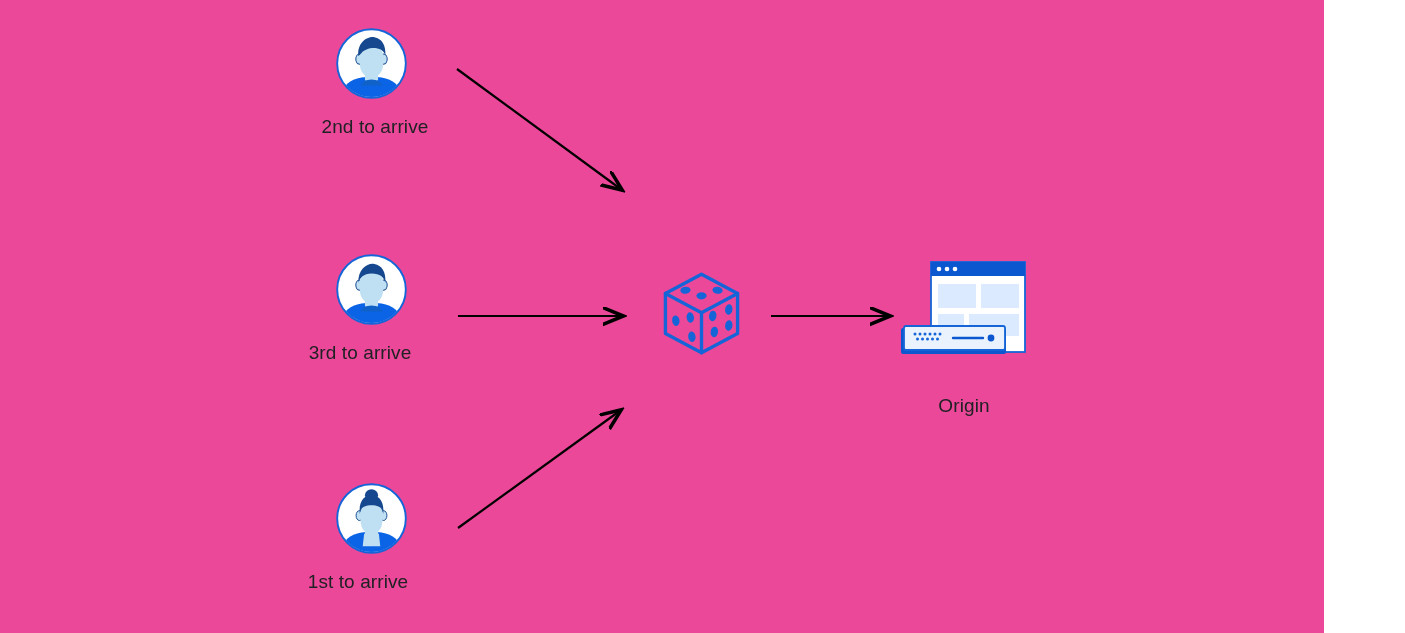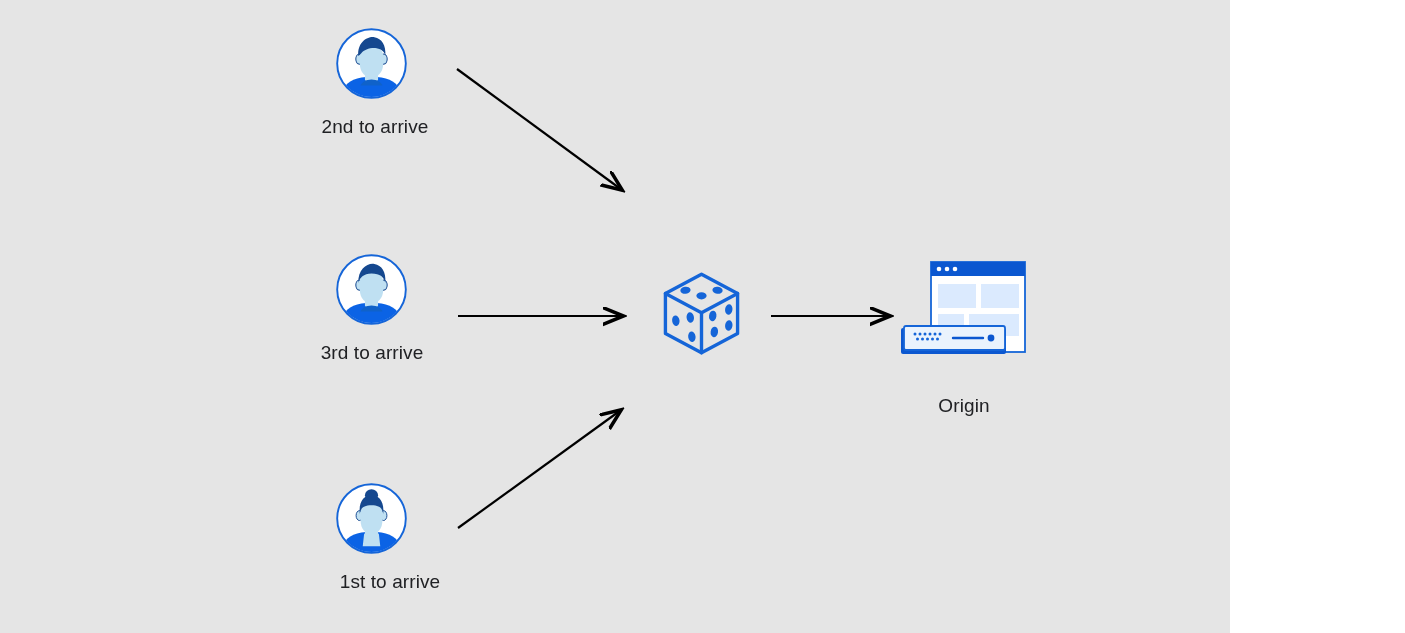--- a/index.html
+++ b/index.html
@@ -6,23 +6,23 @@
     margin: 0;
     padding: 0;
     background: #ffffff;
   }
   body {
     font-family: "Liberation Sans", sans-serif;
     -webkit-font-smoothing: antialiased;
   }
   #canvas {
     position: relative;
-    width: 1230px;
+    width: 1324px;
     height: 633px;
-    background: #e5e5e5;
+    background: #ec4899;
     overflow: hidden;
   }
   .node {
     position: absolute;
   }
   .label {
     position: absolute;
     font-size: 19px;
     color: #202124;
     white-space: nowrap;
@@ -92,41 +92,41 @@
         <path d="M41,60 L59,60 L59,72 C59,76 41,76 41,72 Z" fill="#bfe0f2"></path>
         <path d="M41,64 C45,70 55,70 59,64 L59,60 L41,60 Z" fill="#a7d2e8"></path>
         <ellipse cx="33.5" cy="44" rx="5" ry="7" fill="#bfe0f2" stroke="#15488f" stroke-width="1.4"></ellipse>
         <ellipse cx="66.5" cy="44" rx="5" ry="7" fill="#bfe0f2" stroke="#15488f" stroke-width="1.4"></ellipse>
         <path d="M34,40 C34,22 66,22 66,40 L66,50 C66,63 58,69 50,69 C42,69 34,63 34,50 Z" fill="#bfe0f2"></path>
         <path d="M32,41 C31,22 45,13 54,15 C64,17 70,25 69,41 C67,33 62,28 50,28 C39,28 34,34 32,41 Z" fill="#15488f"></path>
         <path d="M50,72 C58,72 63,76 65,80 L35,80 C37,76 42,72 50,72 Z" fill="#1062c9"></path>
       </g>
     </svg>
   </div>
-  <div class="label" style="left:372px; top:343px; transform:translateX(-50%);">3rd to arrive</div>
+  <div class="label" style="left:360px; top:343px; transform:translateX(-50%);">3rd to arrive</div>
 
   <div class="node" style="left:335px; top:482px; width:73px; height:73px;">
     <svg width="73" height="73" viewBox="0 0 100 100">
       <circle cx="50" cy="50" r="47" fill="#ffffff" stroke="#1565d8" stroke-width="2.6"></circle>
       <clipPath id="clip1st">
           <circle cx="50" cy="50" r="46"></circle>
         </clipPath>
       <g clip-path="url(#clip1st)">
         <path d="M50,96 C22,96 12,84 12,84 C17,74 30,68 50,68 C70,68 83,74 88,84 C88,84 78,96 50,96 Z" fill="#0b63e5"></path>
         <path d="M41,58 L59,58 L59,74 C59,80 41,80 41,74 Z" fill="#bfe0f2"></path>
         <path d="M40,70 C44,80 56,80 60,70 L62,88 L38,88 Z" fill="#bfe0f2"></path>
         <ellipse cx="33.5" cy="46" rx="4.6" ry="6.8" fill="#bfe0f2" stroke="#15488f" stroke-width="1.3"></ellipse>
         <ellipse cx="66.5" cy="46" rx="4.6" ry="6.8" fill="#bfe0f2" stroke="#15488f" stroke-width="1.3"></ellipse>
         <path d="M35,42 C35,25 65,25 65,42 L65,52 C65,65 58,71 50,71 C42,71 35,65 35,52 Z" fill="#bfe0f2"></path>
         <path d="M34,44 C32,26 40,18 50,18 C60,18 68,26 66,44 C65,36 61,32 50,32 C39,32 35,36 34,44 Z" fill="#15488f"></path>
         <ellipse cx="50" cy="18" rx="9" ry="8" fill="#15488f"></ellipse>
       </g>
     </svg>
   </div>
-  <div class="label" style="left:390px; top:572px; transform:translateX(-50%);">1st to arrive</div>
+  <div class="label" style="left:358px; top:572px; transform:translateX(-50%);">1st to arrive</div>
 
   <div class="node" style="left:661px; top:271px; width:81px; height:85px;">
     <svg width="81" height="85" viewBox="0 0 100 106">
       <g fill="none" stroke="#1565d8" stroke-width="4.2" stroke-linejoin="round" stroke-linecap="round">
         <path d="M50,4 L95,28 L95,78 L50,102 L5,78 L5,28 Z"></path>
         <path d="M5,28 L50,52 L95,28"></path>
         <path d="M50,52 L50,102"></path>
       </g>
 
       <g fill="#1565d8">

